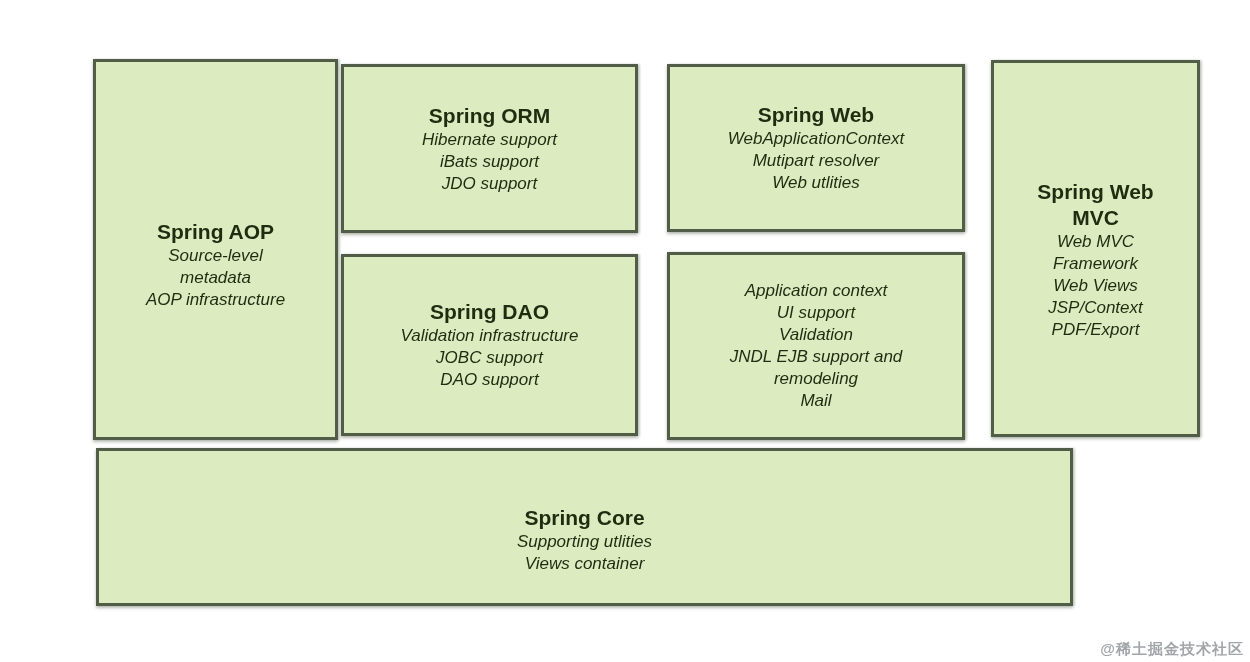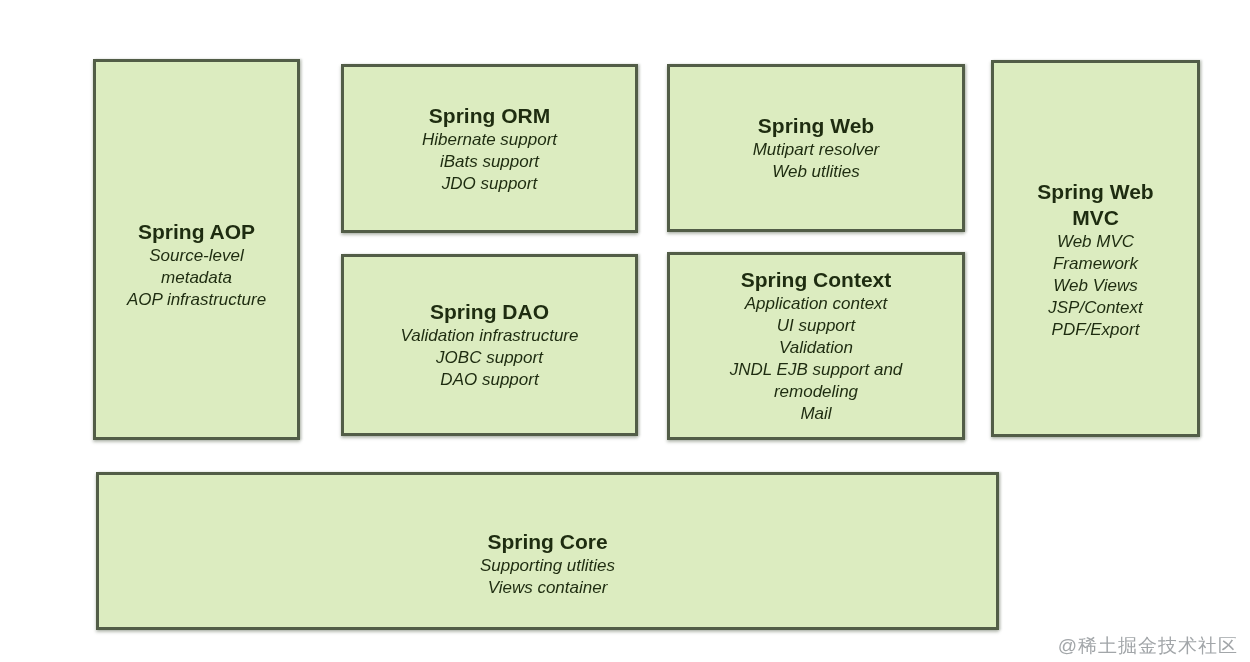--- a/index.html
+++ b/index.html
@@ -36,34 +36,35 @@
     line-height:26px;
     white-space:nowrap;
   }
   .box .line{
     font-size:17px;
     line-height:22px;
     white-space:nowrap;
     font-style:italic;
   }
   
-  .box-aop  {left:93px;  top:59px;  width:207px; height:381px; padding-top:30px;}
+  .box-aop  {left:93px;  top:59px;  width:245px; height:381px; padding-top:30px;}
   .box-orm  {left:341px; top:64px;  width:297px; height:169px;}
   .box-web  {left:667px; top:64px;  width:298px; height:168px;}
   .box-mvc  {left:991px; top:60px;  width:209px; height:377px; padding-top:22px;}
   .box-dao  {left:341px; top:254px; width:297px; height:182px;}
   .box-ctx  {left:667px; top:252px; width:298px; height:188px;}
-  .box-core {left:96px;  top:472px; width:903px;height:158px; padding-top:26px;}
+  .box-core {left:96px;  top:448px; width:977px;height:158px; padding-top:26px;}
   .watermark{
     position:absolute;
-    right:12px;bottom:3px;
-    font-size:19px;
+    right:6px;bottom:3px;
+    font-size:15px;
     color:var(--watermark-color);
     letter-spacing:1px;
     white-space:nowrap;
+    font-weight:bold;
   }
 </style>
 </head>
 <body>
 
 <div class="stage">
 
   <div class="box box-aop">
     <div class="title">Spring AOP</div>
     <div class="line">Source-level</div>
@@ -73,20 +74,21 @@
 
   <div class="box box-orm">
     <div class="title">Spring ORM</div>
     <div class="line">Hibernate support</div>
     <div class="line">iBats support</div>
     <div class="line">JDO support</div>
   </div>
 
   <div class="box box-web">
     <div class="title">Spring Web</div>
+    <div class="line">WebApplicationContext</div>
     <div class="line">Mutipart resolver</div>
     <div class="line">Web utlities</div>
   </div>
 
   <div class="box box-mvc">
     <div class="title">Spring Web</div>
     <div class="title">MVC</div>
     <div class="line">Web MVC</div>
     <div class="line">Framework</div>
     <div class="line">Web Views</div>
@@ -95,21 +97,20 @@
   </div>
 
   <div class="box box-dao">
     <div class="title">Spring DAO</div>
     <div class="line">Validation infrastructure</div>
     <div class="line">JOBC support</div>
     <div class="line">DAO support</div>
   </div>
 
   <div class="box box-ctx">
-    <div class="title">Spring Context</div>
     <div class="line">Application context</div>
     <div class="line">UI support</div>
     <div class="line">Validation</div>
     <div class="line">JNDL EJB support and</div>
     <div class="line">remodeling</div>
     <div class="line">Mail</div>
   </div>
 
   <div class="box box-core">
     <div class="title">Spring Core</div>

